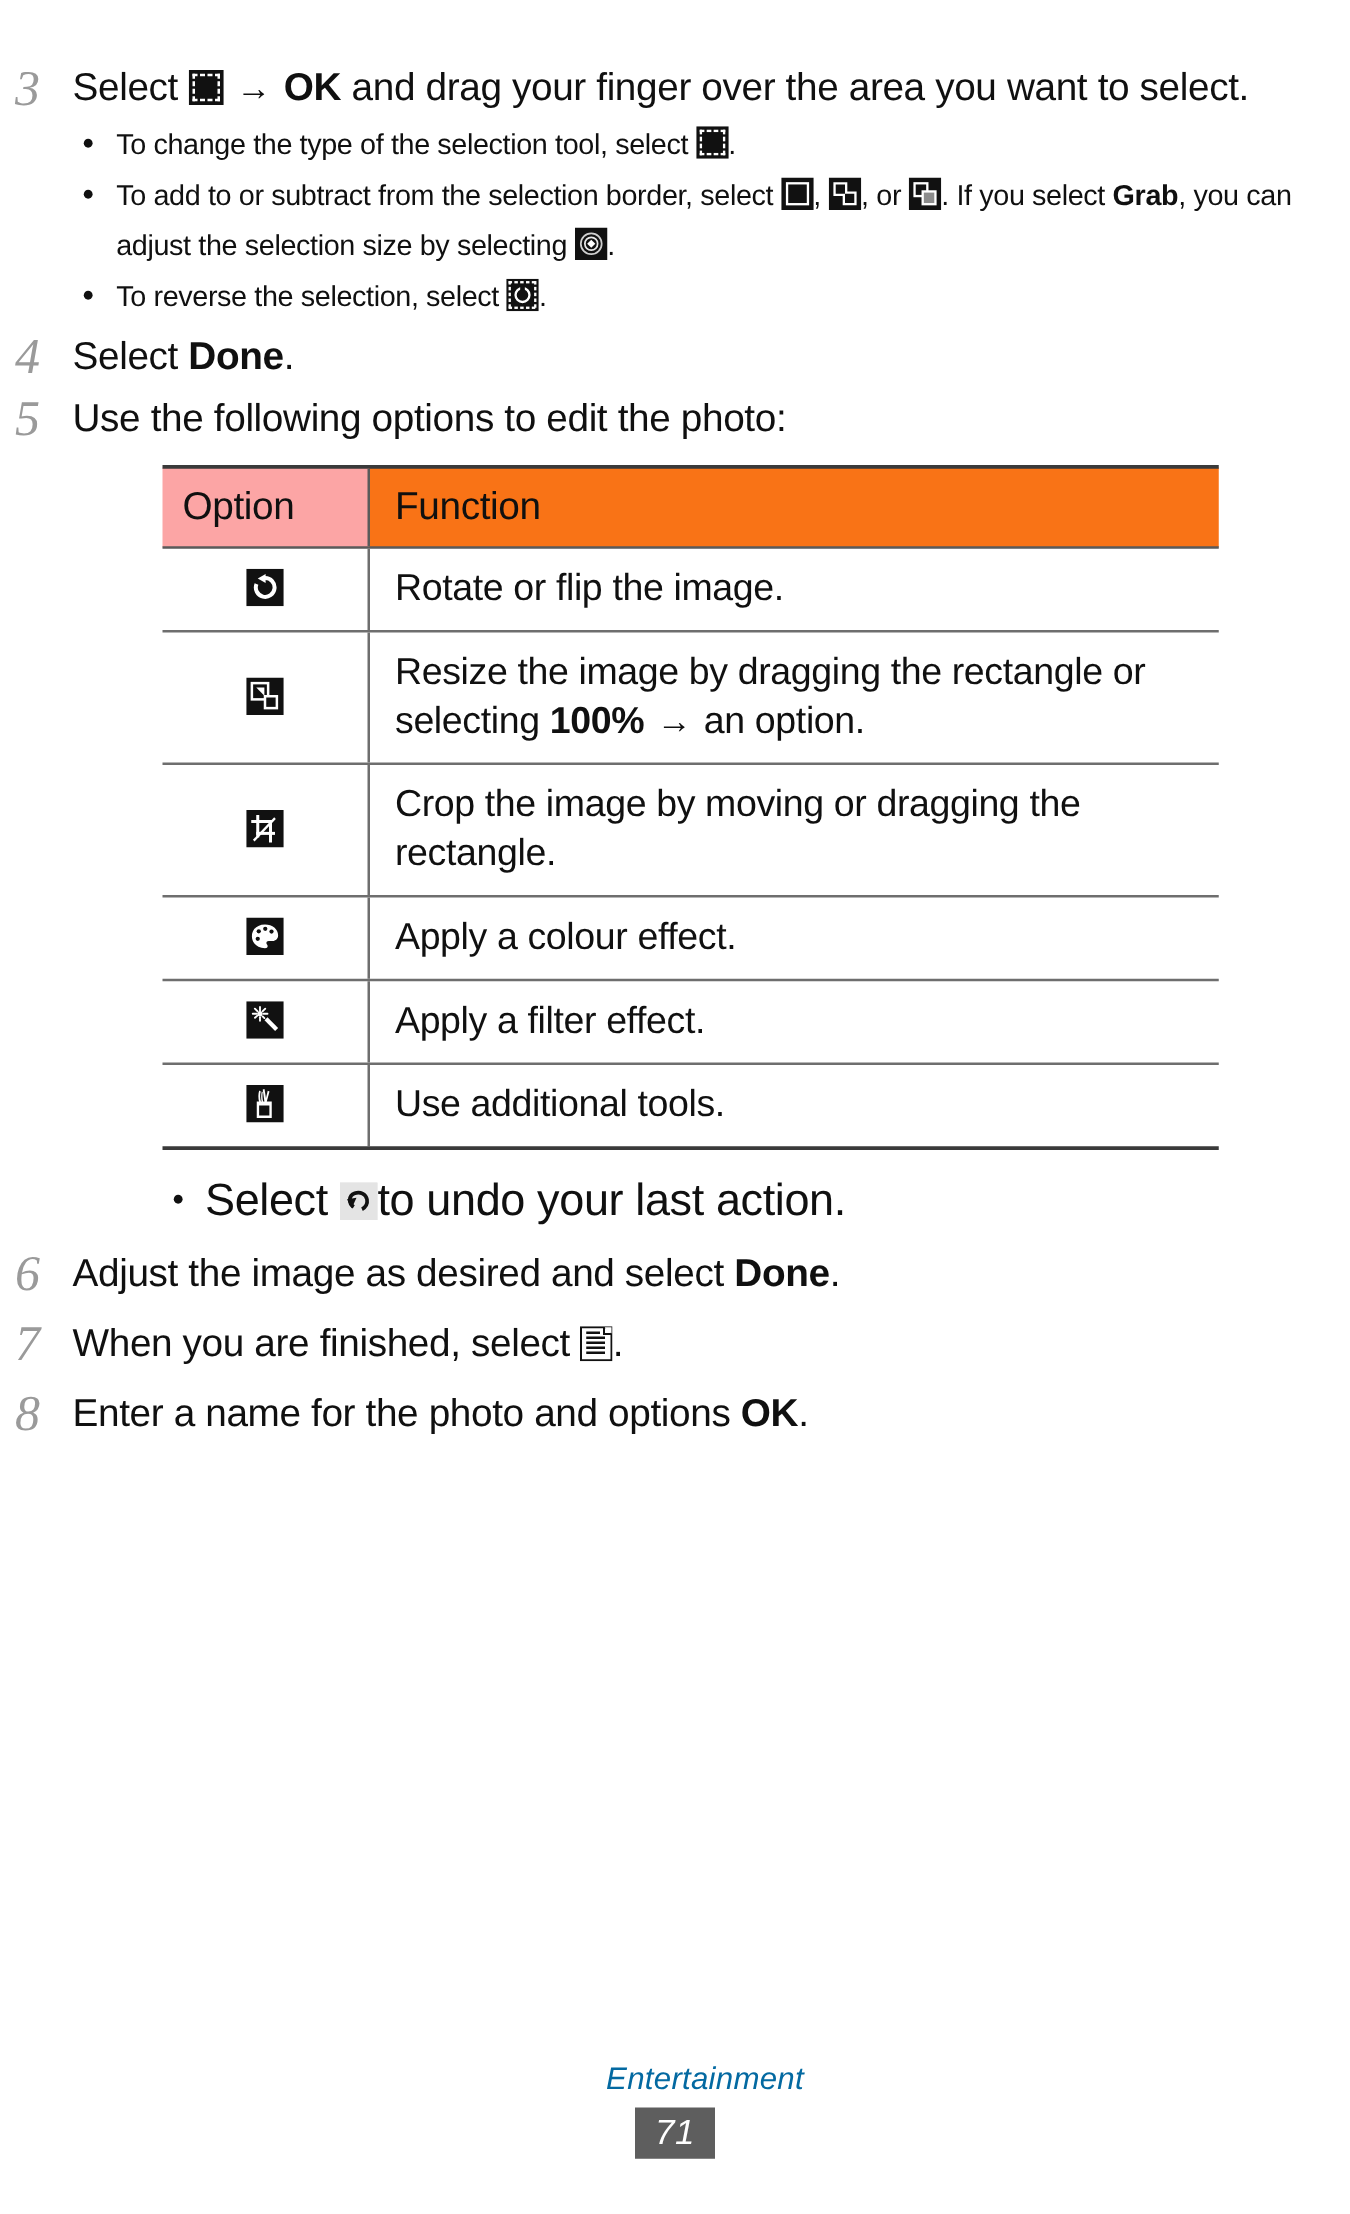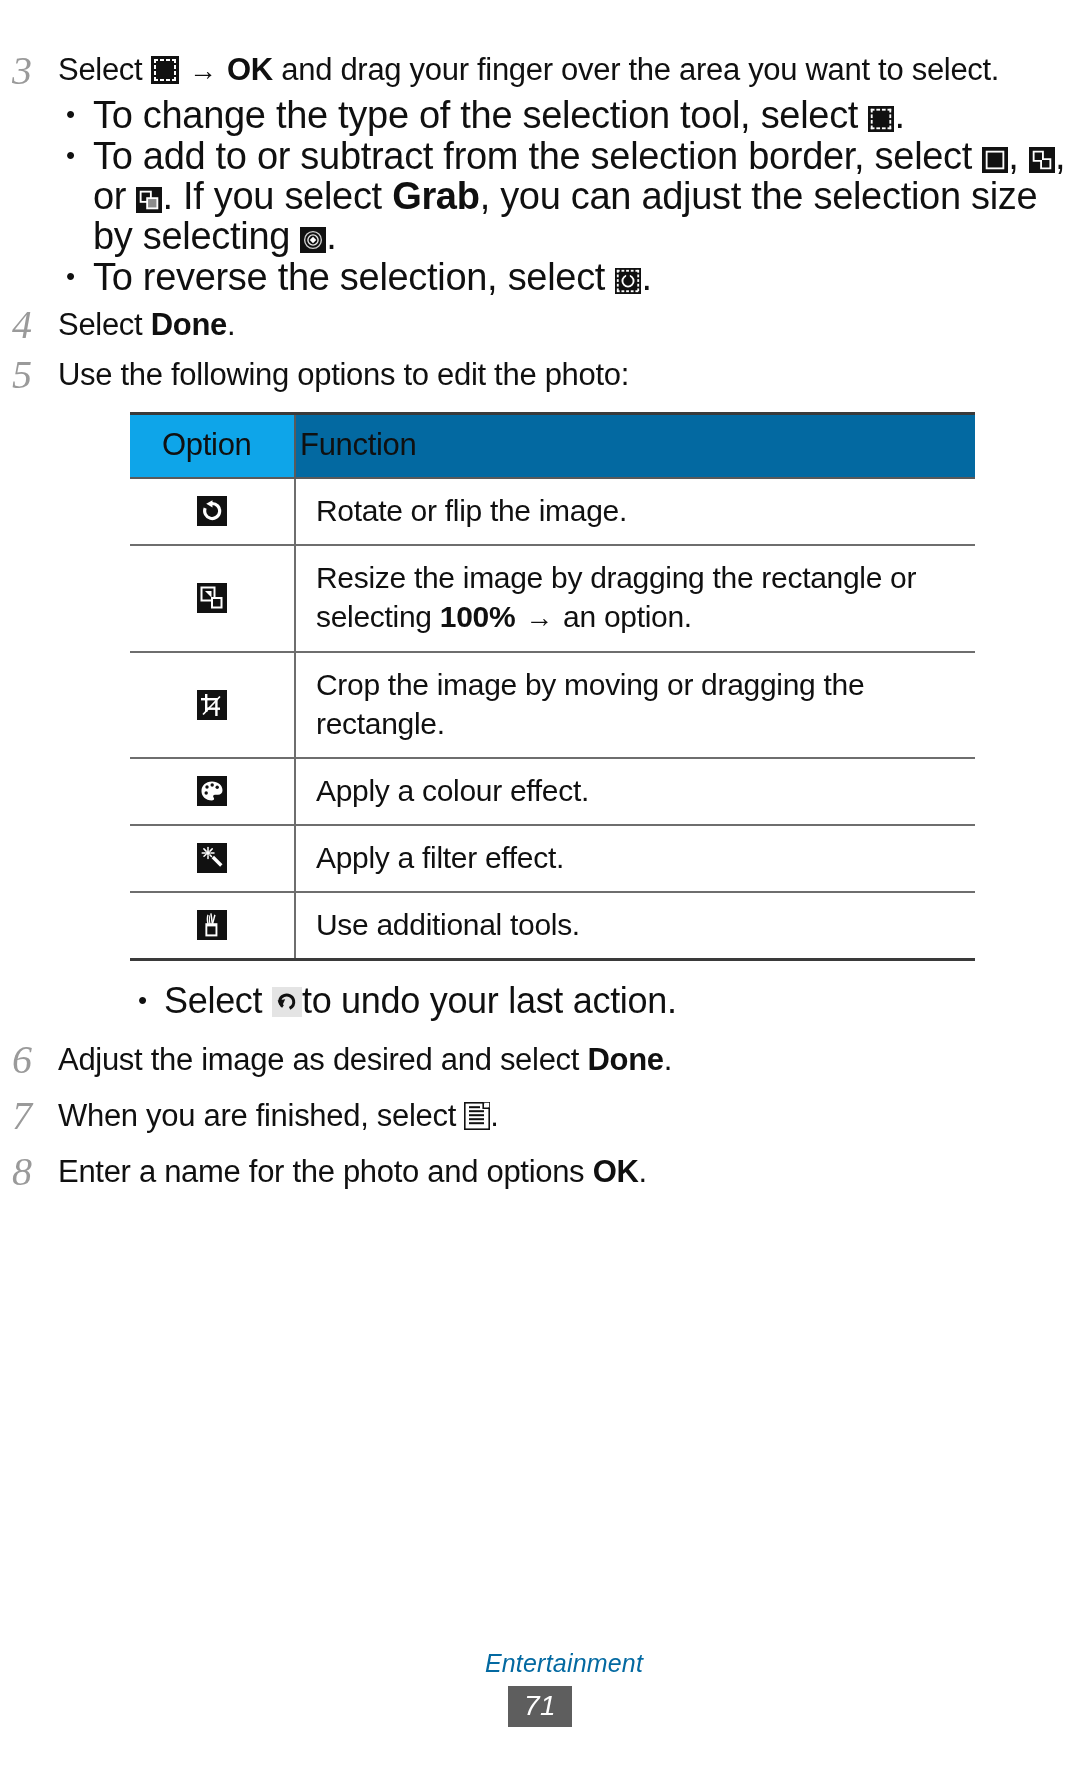--- a/index.html
+++ b/index.html
@@ -52,21 +52,21 @@
 
   
   .bullets {
     margin: 4px 0 0 0;
     padding: 0;
     list-style: none;
   }
   .bullet {
     position: relative;
     padding-left: 35px;
-    font-size: 38px;
+    font-size: 23px;
     line-height: 40px;
     letter-spacing: -0.3px;
     margin-bottom: 1px;
   }
   .bullet::before {
     content: "\2022";
     position: absolute;
     left: 8px;
     top: -1px;
     font-size: 26px;
@@ -104,28 +104,28 @@
     font-weight: 400;
     font-size: 31px;
     line-height: 38px;
     text-align: left;
     padding: 11px 0 13px 18px;
     border-top: 3px solid #3a3a3a;
     border-bottom: 2px solid #5a5a5a;
     letter-spacing: -0.3px;
   }
   .opt-table thead th.h-opt {
-    background: #0ea5e9;
+    background: #fca5a5;
     text-align: left;
-    padding-left: 32px;
+    padding-left: 16px;
   }
   .opt-table thead th.h-fun {
-    background: #0369a1;
+    background: #f97316;
     border-left: 2px solid #5a5a5a;
-    padding-left: 4px;
+    padding-left: 20px;
   }
 
   .opt-table tbody td {
     border-bottom: 2px solid #6e6e6e;
     padding: 12px 0 14px 0;
     font-size: 30px;
     line-height: 39px;
     letter-spacing: -0.3px;
     vertical-align: middle;
   }

